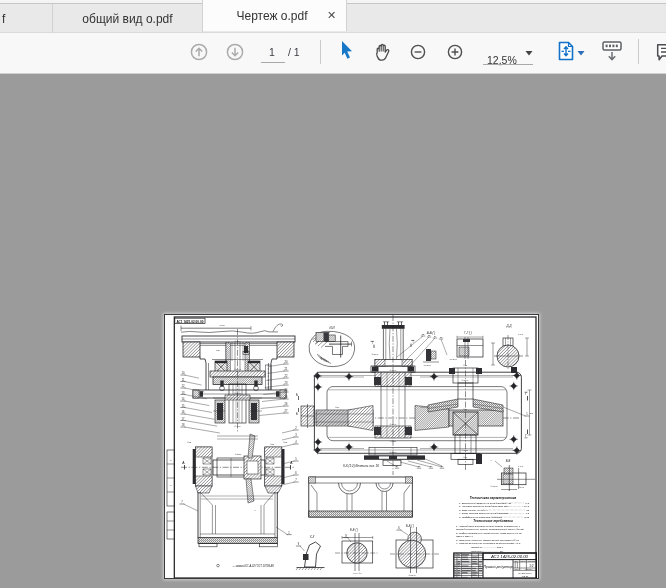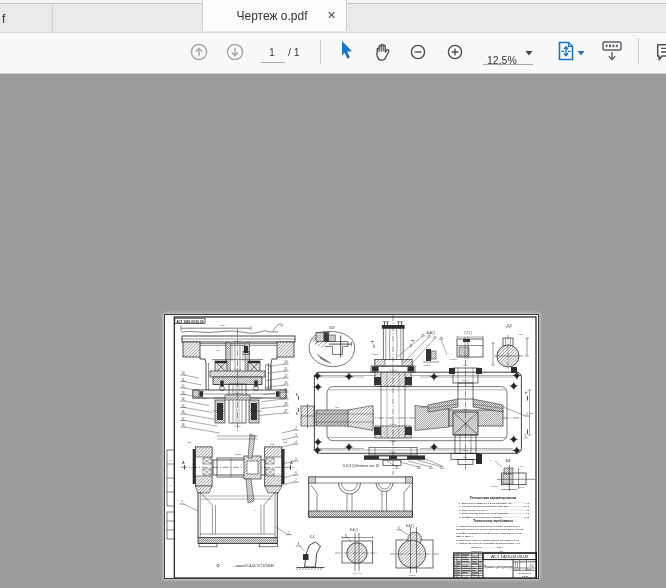--- a/index.html
+++ b/index.html
@@ -15,20 +15,21 @@
 .ticon{position:absolute;top:0;left:0}
 .doc{position:absolute;left:0;top:74px;width:666px;height:514px;background:#9b9b9b}
 .page{position:absolute;left:164px;top:240px;width:373px;height:263px;background:#fff;border:1px solid #3a3a3c;box-shadow:0 0 3px 1px rgba(255,255,255,0.5)}
 .pgtxt{position:absolute;font-size:10.5px;color:#3a3a42}
 .sep{position:absolute;width:1px;background:#cbcbcb}
 </style></head>
 <body>
 <div class="topstrip"></div>
 <div class="tabbar">
   <div class="tab tab1">f</div>
+  <div class="tab tab2">общий вид o.pdf</div>
 </div>
 <div class="tabactive">
     <span class="lbl">Чертеж o.pdf</span>
     <span class="x">✕</span>
   </div>
 <div class="toolbar">
   <svg class="ticon" style="left:190px;top:10px" width="18" height="18" viewBox="0 0 18 18">
     <circle cx="9" cy="9" r="7.6" fill="none" stroke="#ababab" stroke-width="1.5"></circle>
     <path d="M9 13.2 L9 5.6 M5.8 8.6 L9 5.3 L12.2 8.6" fill="none" stroke="#ababab" stroke-width="1.5"></path>
   </svg>

